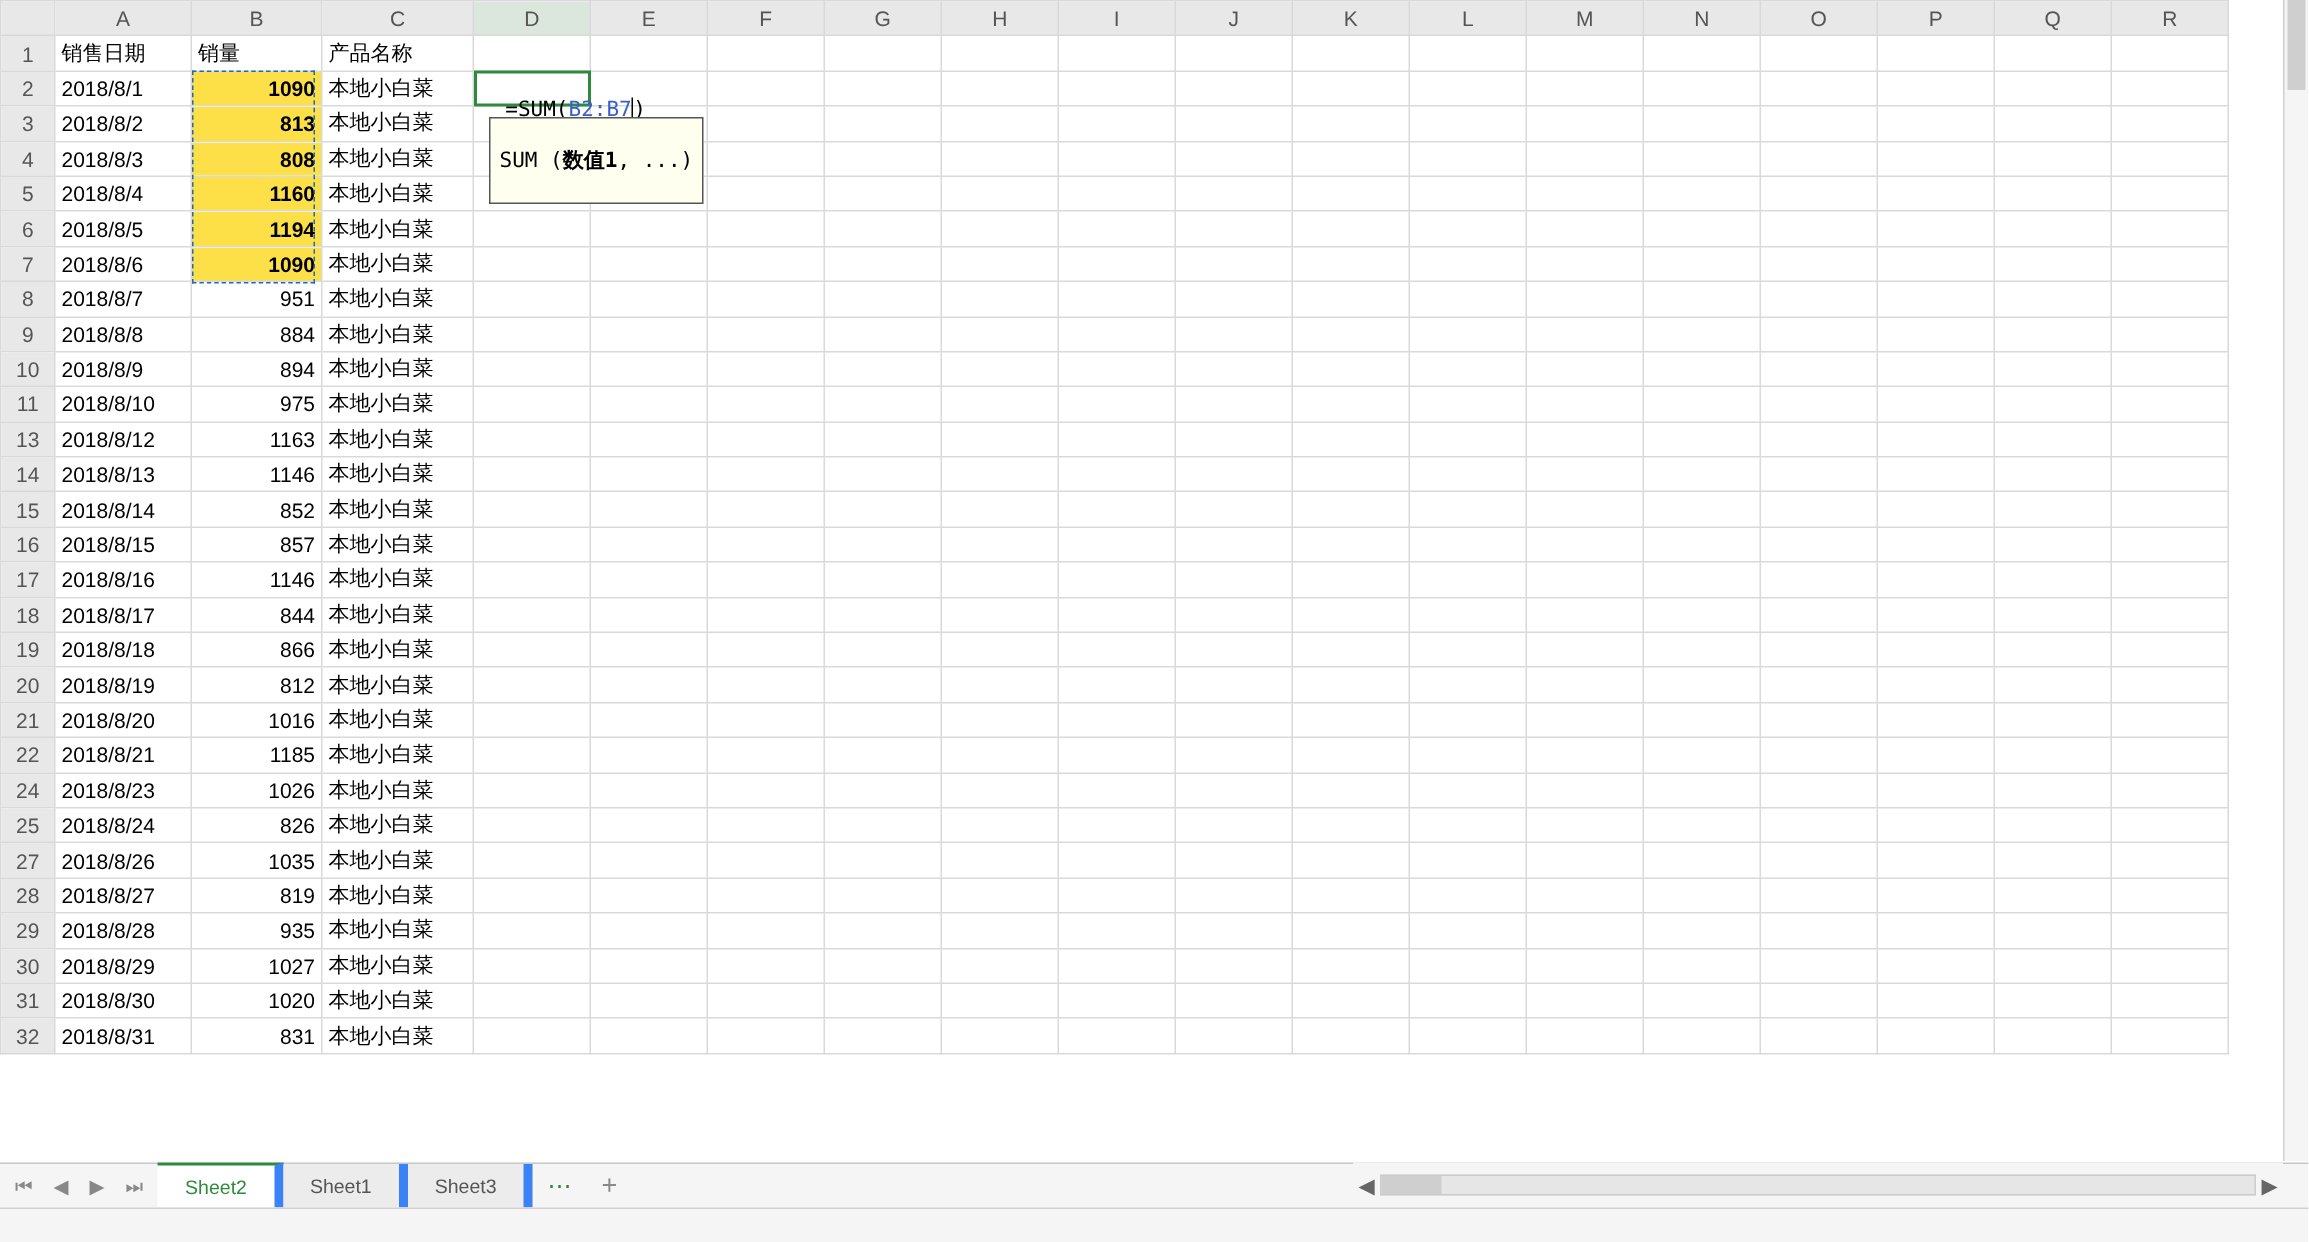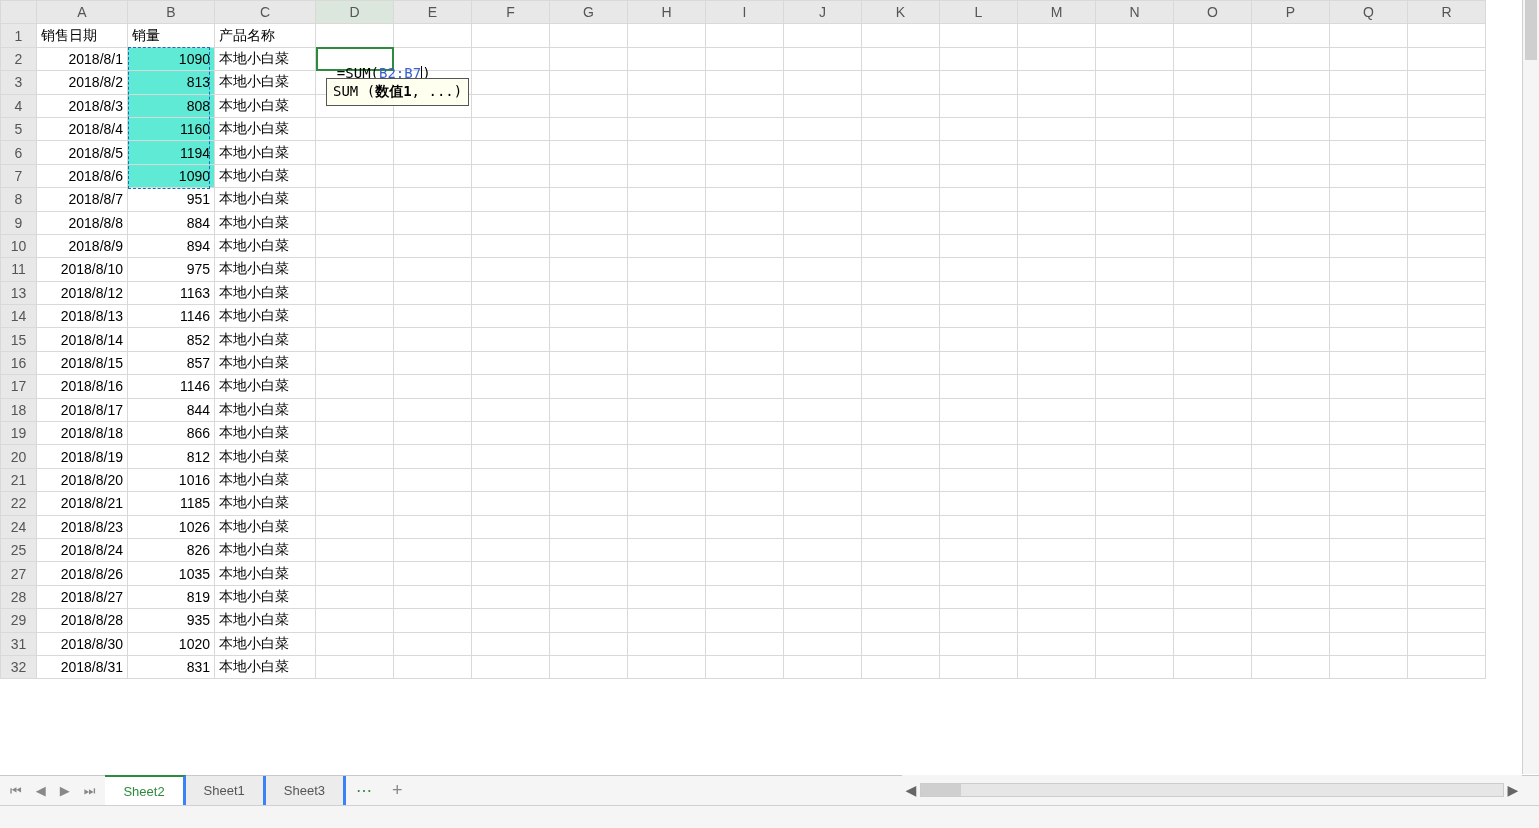--- a/index.html
+++ b/index.html
@@ -4,37 +4,37 @@
 <style>
   * { box-sizing: border-box; margin:0; padding:0; }
   html,body { width:1539px; height:828px; font-family:"Microsoft YaHei","SimSun",Arial,sans-serif; font-size:14px; background:#fff; overflow:hidden; color:#000; }
   .app { position:relative; width:1539px; height:828px; }
   .grid-area { position:absolute; left:0; top:0; right:17px; bottom:54px; }
   table { border-collapse:collapse; table-layout:fixed; }
   th,td { border:1px solid #d9d9d9; height:23.4px; font-size:14px; padding:0 4px; white-space:nowrap; overflow:hidden; }
   th { background:#e8e8e8; font-weight:normal; color:#555; text-align:center; }
   th.corner { background:#e8e8e8; }
   td.rowhdr { background:#e8e8e8; text-align:center; color:#555; width:36px; }
-  td.colA { text-align:right; width:91px;margin-left:28px; }
+  td.colA { text-align:left; width:91px;margin-left:28px; }
   td.colB { text-align:right; width:82px; }
   td.colC { text-align:left; width:87px; }
   td.colOther { width:78px; }
-  .sel-highlight { background:#5eead4; }
+  .sel-highlight { background:#fde047;font-weight:bold; }
   .active-cell-border { position:absolute; left:316px; top:47px; width:78px; height:23.6px; border:2px solid #2e8b3d; pointer-events:none; z-index:5; }
   .formula-overlay { position:absolute; left:320px; top:49px; font-family:"Consolas","SimSun",monospace; font-size:14px; z-index:6; pointer-events:none; white-space:pre; }
   .f-black { color:#000;margin-top:36px; }
   .f-blue { color:#3a5fcd; text-decoration:underline; }
   .cursor { display:inline-block; width:1px; height:16px; background:#000; vertical-align:middle; }
-  .tooltip { position:absolute; left:326px; top:78px; background:#fffff0; border:1px solid #555; font-family:"SimSun",monospace; font-size:14px; padding:4px 6px; z-index:7; }
+  .tooltip { position:absolute; left:326px; top:78px; background:#fffff0; border:1px solid #555; font-family:"SimSun",monospace; font-size:14px; padding:19px 6px; z-index:7; }
   .tooltip b { font-weight:bold; }
   
   .tabs-bar { position:absolute; left:0; bottom:23px; height:30px; width:100%; border-top:1px solid #c8c8c8; background:#f5f5f5; display:flex; align-items:stretch; font-size:13px; }
   .nav-btns { display:flex; align-items:center; padding:0 10px; gap:14px; color:#888; }
   .nav-btns span { cursor:default; user-select:none; }
-  .tab { padding:0 18px; display:flex; align-items:center; border-right:3px solid #3b82f6; background:#ececec; color:#555; }
+  .tab { padding:0 18px; display:flex; align-items:center; border-right:6px solid #3b82f6; background:#ececec; color:#555; }
   .tab.active { background:#fff; color:#2e8b3d; border-top:2px solid #2e8b3d; margin-top:-1px; }
   .tab-menu { color:#2e8b3d; font-size:16px; padding:0 10px; display:flex; align-items:center; }
   .tab-add { font-size:18px; color:#888; padding:0 10px; display:flex; align-items:center; }
   .hscroll { position:absolute; right:17px; bottom:23px; height:30px; width:620px; display:flex; align-items:center; background:#f5f5f5; }
   .hscroll-track { flex:1; height:14px; background:#e6e6e6; border:1px solid #ccc; position:relative; }
   .hscroll-thumb { position:absolute; left:0; top:0; height:12px; width:40px; background:#cfcfcf; }
   .hscroll-btn { width:18px; height:18px; display:flex; align-items:center; justify-content:center; color:#666; }
   
   .vscroll { position:absolute; right:0; top:0; width:17px; bottom:54px; background:#f5f5f5; border-left:1px solid #d0d0d0; }
   .vscroll-thumb { position:absolute; top:0; left:2px; width:12px; height:60px; background:#cfcfcf; }
@@ -609,20 +609,41 @@
             <td class="colOther"></td>
             <td class="colOther"></td>
             <td class="colOther"></td>
             <td class="colOther"></td>
             <td class="colOther"></td>
             <td class="colOther"></td>
             <td class="colOther"></td>
             <td class="colOther"></td>
           </tr>
           <tr>
+            <td class="rowhdr">30</td>
+            <td class="colA">2018/8/29</td>
+            <td class="colB">1027</td>
+            <td class="colC">本地小白菜</td>
+            <td class="colOther"></td>
+            <td class="colOther"></td>
+            <td class="colOther"></td>
+            <td class="colOther"></td>
+            <td class="colOther"></td>
+            <td class="colOther"></td>
+            <td class="colOther"></td>
+            <td class="colOther"></td>
+            <td class="colOther"></td>
+            <td class="colOther"></td>
+            <td class="colOther"></td>
+            <td class="colOther"></td>
+            <td class="colOther"></td>
+            <td class="colOther"></td>
+            <td class="colOther"></td>
+          </tr>
+          <tr>
             <td class="rowhdr">31</td>
             <td class="colA">2018/8/30</td>
             <td class="colB">1020</td>
             <td class="colC">本地小白菜</td>
             <td class="colOther"></td>
             <td class="colOther"></td>
             <td class="colOther"></td>
             <td class="colOther"></td>
             <td class="colOther"></td>
             <td class="colOther"></td>

